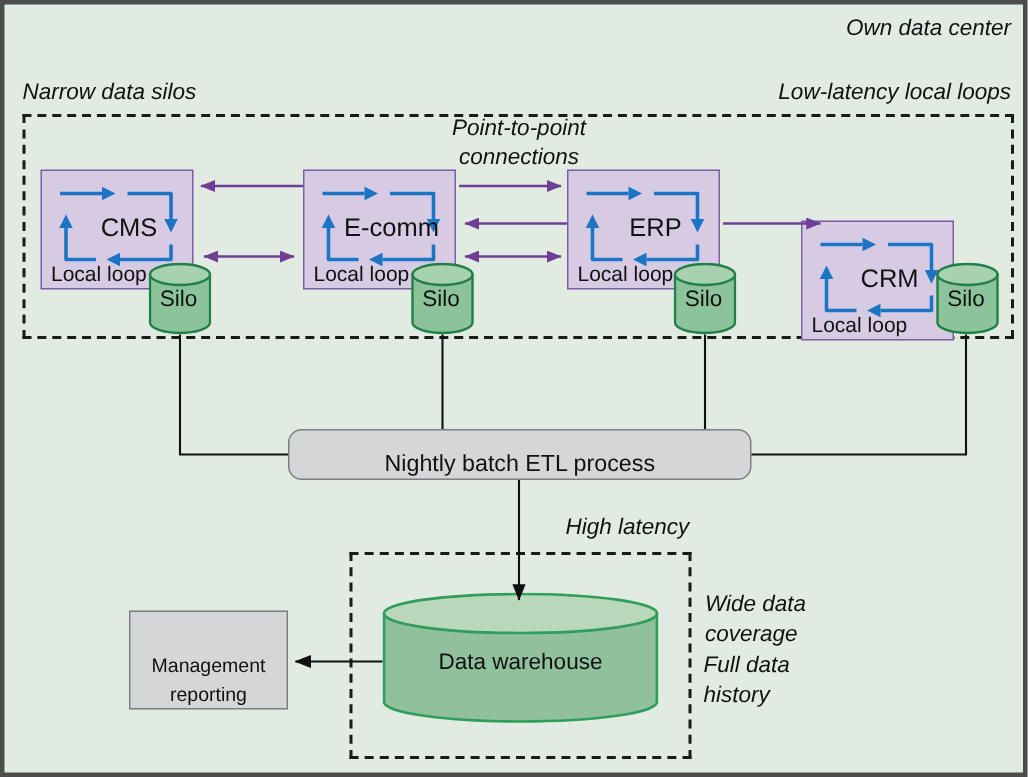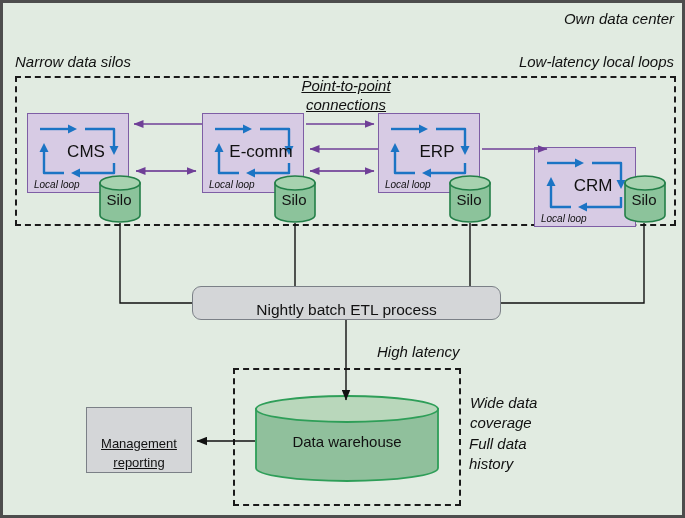--- a/index.html
+++ b/index.html
@@ -25,21 +25,21 @@
     position:absolute;width:102px;height:80px;top:110px;
     background:var(--box_purple_fill);
     border:1.5px solid var(--box_purple_border);
     z-index:2;
   }
   .sysname{
     position:absolute;left:0;right:0;top:50%;transform:translateY(-54%);
     text-align:center;font-size:17px;color:var(--text);padding-left:16px;
   }
   .looplabel{
-    position:absolute;left:6px;bottom:2px;font-style:italic;font-size:10px;color:var(--text);
+    position:absolute;left:6px;bottom:2px;font-size:14px;color:var(--text);
   }
   .loopsvg{position:absolute;left:7px;top:9px;}
   .loopline{fill:none;stroke:var(--loop_blue);stroke-width:2.4;stroke-linejoin:round;}
   .looparrow{fill:var(--loop_blue);}
   .silo{position:absolute;width:40px;height:48px;top:172px;z-index:3;}
   .silo .body{fill:var(--silo_fill);stroke:var(--silo_border);stroke-width:1.6;}
   .silo .top{fill:var(--silo_top_fill);stroke:var(--silo_border);stroke-width:1.6;}
   .silolabel{position:absolute;left:0;right:0;top:16px;text-align:center;font-size:15px;color:var(--text);}
   .graybox{
     position:absolute;background:var(--gray_fill);border:1.5px solid var(--gray_border);
@@ -50,21 +50,21 @@
   #reporting-box{left:83px;top:404px;width:106px;height:66px;font-size:13px;line-height:19px;}
   .warehouse{position:absolute;left:252px;top:392px;width:184px;height:88px;z-index:3;}
   .warehouse .body{fill:var(--warehouse_fill);stroke:var(--warehouse_border);stroke-width:1.8;}
   .warehouse .top{fill:var(--warehouse_top_fill);stroke:var(--warehouse_border);stroke-width:1.8;}
   .whlabel{position:absolute;left:0;right:0;top:38px;text-align:center;font-size:15px;color:var(--text);}
   #connector-layer{position:absolute;left:0;top:0;z-index:5;pointer-events:none;}
   .pline{fill:none;stroke:var(--p2p_purple);stroke-width:1.7;}
   .bline{fill:none;stroke:var(--line_black);stroke-width:1.4;}
   .mkP{fill:var(--p2p_purple);}
   .mkB{fill:var(--line_black);}
-  .twoline{white-space:nowrap;text-decoration:underline;}
+  .twoline{white-space:nowrap;}
 </style>
 </head>
 <body>
 
 <div class="canvas">
 
   <div class="lbl" style="top:6px;right:8px;">Own data center</div>
   <div class="lbl" style="top:49px;left:12px;">Narrow data silos</div>
   <div class="lbl" style="top:49px;right:8px;">Low-latency local loops</div>
 

